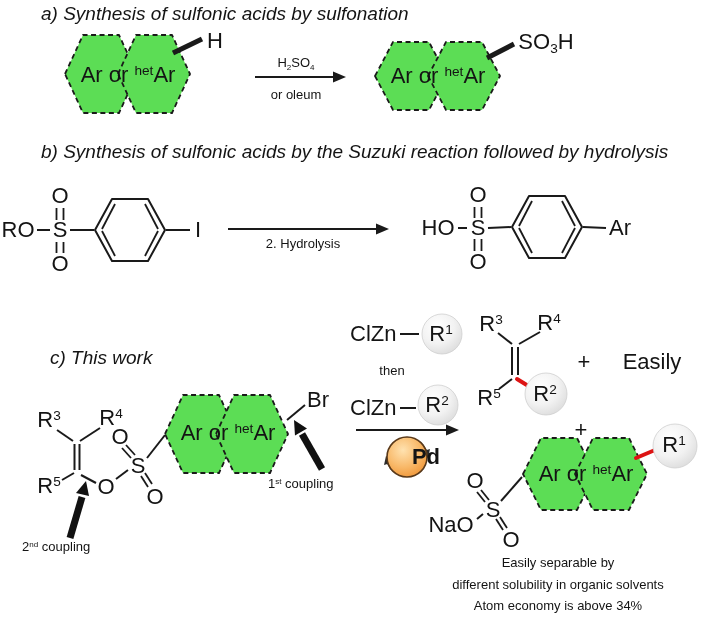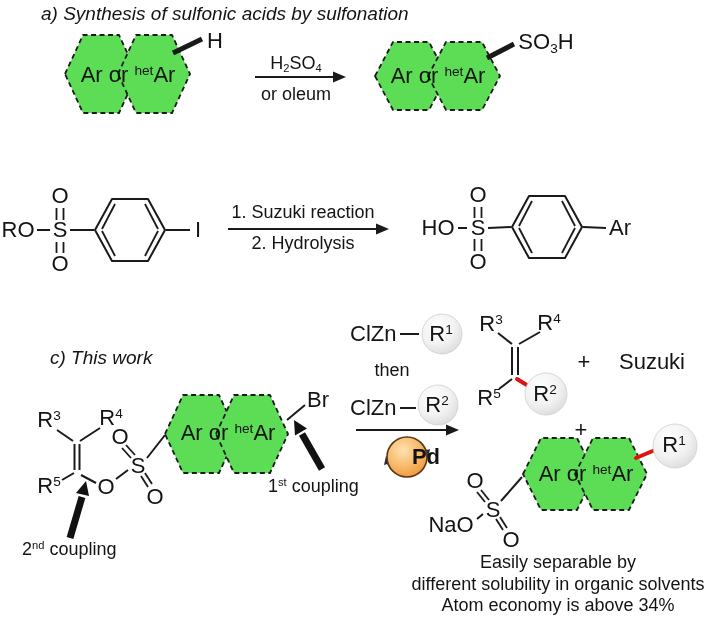--- a/index.html
+++ b/index.html
@@ -4,21 +4,21 @@
 <style>
   html,body{margin:0;padding:0;background:#ffffff;}
   #canvas{position:relative;width:720px;height:618px;background:#ffffff;overflow:hidden;
           font-family:"Liberation Sans","DejaVu Sans",sans-serif;color:#141414;}
   #chem-svg{position:absolute;left:0;top:0;}
   .t{position:absolute;white-space:nowrap;line-height:1;color:#141414;}
   .c{transform:translate(-50%,-50%);}
   .cl{transform:translateY(-50%);}
   .it{font-style:italic;}
   .f19{font-size:19px;margin-left:28px;}
-  .f18{font-size:18px;}
+  .f18{font-size:13px;}
   .f22{font-size:22px;}
   .bold{font-weight:bold;margin-left:19px;}
   .sb{font-size:0.62em;vertical-align:-0.28em;}
   .sp{font-size:0.62em;vertical-align:0.5em;}
   .bond{stroke:var(--bond-black,#1a1a1a);stroke-width:2;fill:none;}
   .thin{stroke-width:1.8;}
   .boldbond{stroke:var(--bond-black,#1a1a1a);stroke-width:5;fill:none;}
   .hex{fill:var(--hexagon-fill,#5cdd55);stroke:var(--hexagon-stroke,#1a1a1a);
        stroke-width:1.8;stroke-dasharray:5 3.5;stroke-linejoin:round;}
   .ring{fill:none;stroke:var(--bond-black,#1a1a1a);stroke-width:2;stroke-linejoin:round;}
@@ -169,26 +169,26 @@
   </svg>
 
   <div class="t it f19" style="left:13px;top:4px;">a) Synthesis of sulfonic acids by sulfonation</div>
   <div class="t c f22" style="left:128px;top:75px;"><span>Ar or </span><span class="sp">het</span><span>Ar</span></div>
   <div class="t c f22" style="left:215px;top:41px;">H</div>
   <div class="t c f18" style="left:296px;top:64px;"><span>H</span><span class="sb">2</span><span>SO</span><span class="sb">4</span></div>
   <div class="t c f18" style="left:296px;top:94px;">or oleum</div>
   <div class="t c f22" style="left:438px;top:76px;"><span>Ar or </span><span class="sp">het</span><span>Ar</span></div>
   <div class="t c f22" style="left:546px;top:43px;"><span>SO</span><span class="sb">3</span><span>H</span></div>
 
+  <div class="t it f19" style="left:13px;top:142px;">b) Synthesis of sulfonic acids by the Suzuki reaction followed by hydrolysis</div>
   <div class="t c f22" style="left:18px;top:230px;">RO</div>
   <div class="t c f22" style="left:60px;top:230px;">S</div>
   <div class="t c f22" style="left:60px;top:196px;">O</div>
   <div class="t c f22" style="left:60px;top:264px;">O</div>
   <div class="t c f22" style="left:198px;top:230px;">I</div>
-  <div class="t c f18" style="left:303px;top:212px;">1. Suzuki reaction</div>
   <div class="t c f18" style="left:303px;top:243px;">2. Hydrolysis</div>
   <div class="t c f22" style="left:438px;top:228px;">HO</div>
   <div class="t c f22" style="left:478px;top:228px;">S</div>
   <div class="t c f22" style="left:478px;top:195px;">O</div>
   <div class="t c f22" style="left:478px;top:262px;">O</div>
   <div class="t c f22" style="left:620px;top:228px;">Ar</div>
 
   <div class="t it f19" style="left:22px;top:348px;">c) This work</div>
   <div class="t c f22" style="left:49px;top:420px;"><span>R</span><span class="sp">3</span></div>
   <div class="t c f22" style="left:111px;top:418px;"><span>R</span><span class="sp">4</span></div>
@@ -207,21 +207,21 @@
   <div class="t c f18" style="left:392px;top:370px;text-align:right;">then</div>
   <div class="t cl f22" style="left:350px;top:408px;">ClZn</div>
   <div class="t c f22" style="left:437px;top:405px;"><span>R</span><span class="sp">2</span></div>
   <div class="t c f22 bold" style="left:407px;top:457px;">Pd</div>
 
   <div class="t c f22" style="left:491px;top:324px;"><span>R</span><span class="sp">3</span></div>
   <div class="t c f22" style="left:549px;top:323px;"><span>R</span><span class="sp">4</span></div>
   <div class="t c f22" style="left:489px;top:398px;"><span>R</span><span class="sp">5</span></div>
   <div class="t c f22" style="left:545px;top:394px;"><span>R</span><span class="sp">2</span></div>
   <div class="t c f22" style="left:584px;top:362px;">+</div>
-  <div class="t c f22" style="left:652px;top:362px;">Suzuki</div>
+  <div class="t c f22" style="left:652px;top:362px;">Easily</div>
   <div class="t c f22" style="left:581px;top:430px;">+</div>
 
   <div class="t c f22" style="left:586px;top:474px;"><span>Ar or </span><span class="sp">het</span><span>Ar</span></div>
   <div class="t c f22" style="left:674px;top:445px;"><span>R</span><span class="sp">1</span></div>
   <div class="t c f22" style="left:475px;top:481px;">O</div>
   <div class="t c f22" style="left:493px;top:510px;">S</div>
   <div class="t c f22" style="left:451px;top:525px;">NaO</div>
   <div class="t c f22" style="left:511px;top:540px;">O</div>
 
   <div class="t c f18" style="left:558px;top:562px;text-align:center;">Easily separable by</div>

